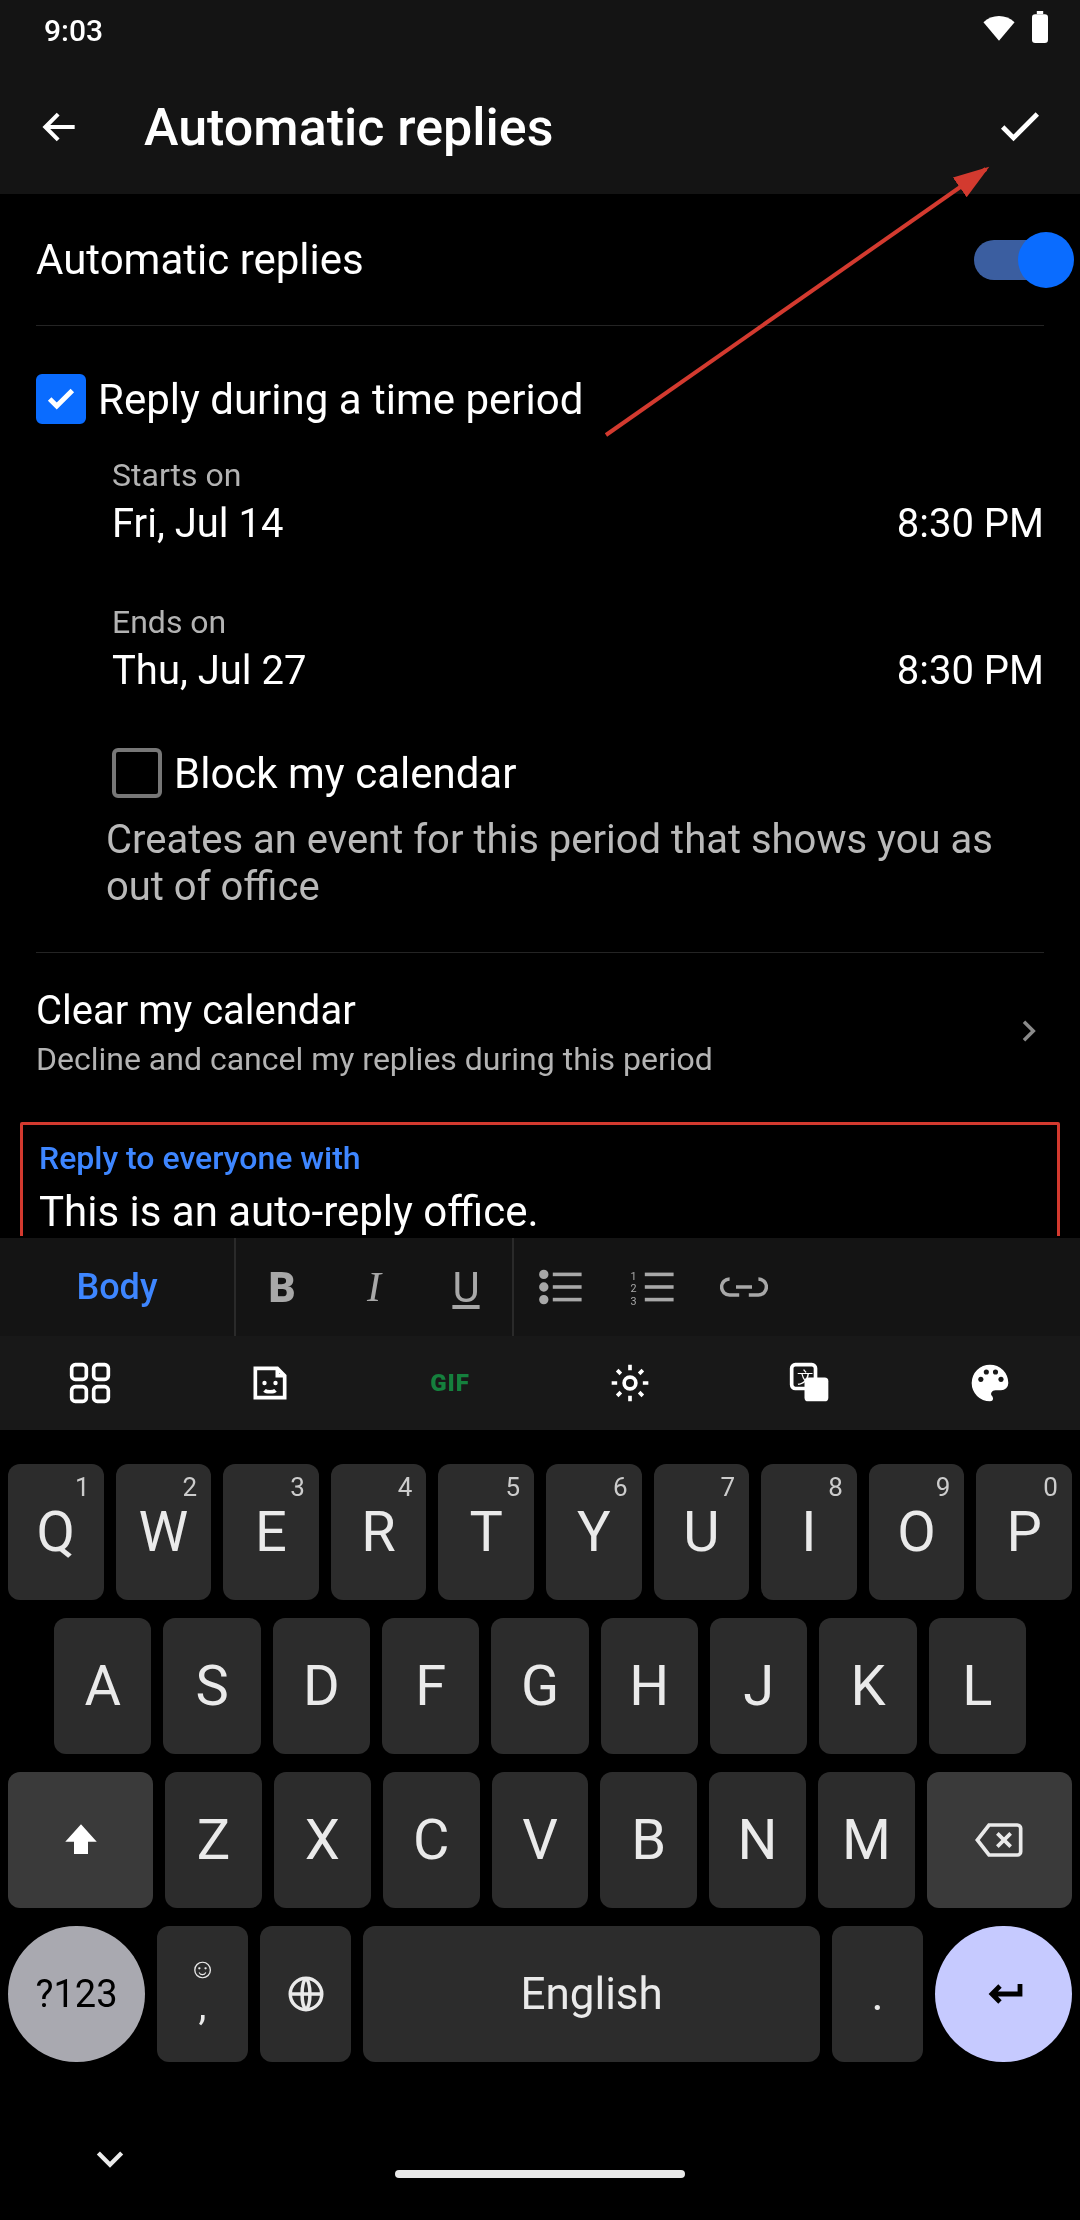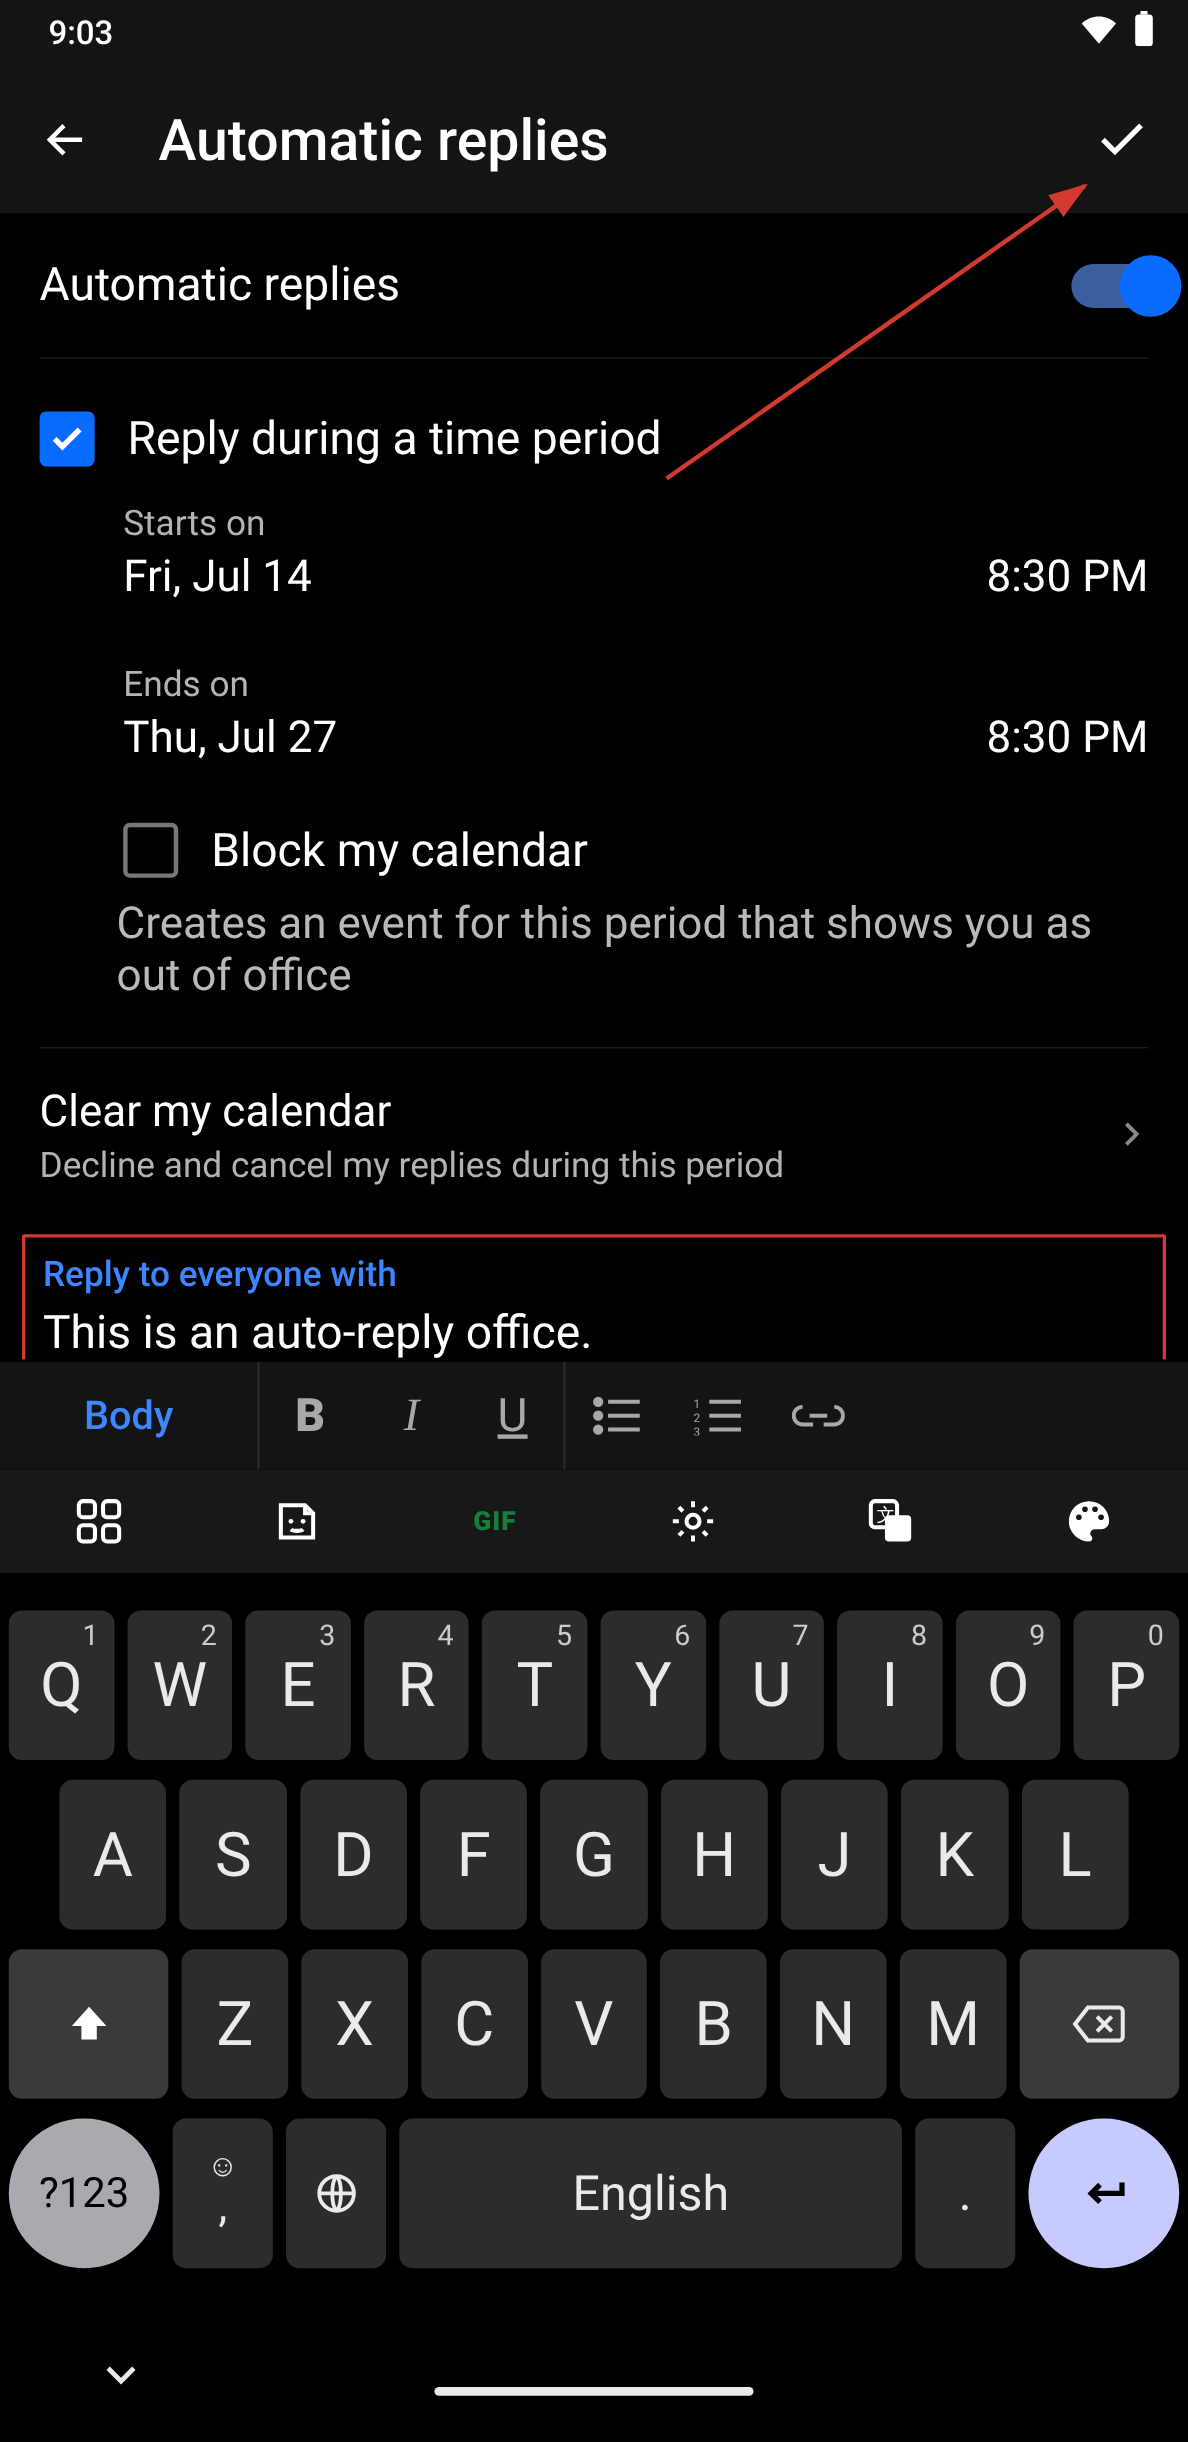--- a/index.html
+++ b/index.html
@@ -17,21 +17,21 @@
   .header .confirm { width: 64px; height: 64px; display:flex; align-items:center; justify-content:center; }
 
   
   .content { padding: 0 36px; background:#000; }
   .row-toggle { display:flex; align-items:center; justify-content:space-between; height: 132px; border-bottom: 1px solid #242424; }
   .row-toggle .label { font-size: 42px; }
   
   .switch { width: 90px; height: 40px; background:#3b5ea0; border-radius: 20px; position: relative; transform: translateX(20px); }
   .switch::after { content:""; position:absolute; right:-10px; top:-8px; width:56px; height:56px; background:#0a6cff; border-radius:50%; }
 
-  .chk-row { display:flex; align-items:center; gap:30px; margin-top:48px; }
+  .chk-row { display:flex; align-items:center; gap:12px; margin-top:48px; }
   .chk { width:50px; height:50px; border:4px solid #777; border-radius:6px; display:flex; align-items:center; justify-content:center; }
   .chk.checked { background:#0a6cff; border-color:#0a6cff; }
   .chk-label { font-size:42px; }
 
   .indent { padding-left: 76px; }
   .time-row { display:flex; justify-content:space-between; align-items:flex-end; margin-top:32px; }
   .time-row .small { color:#b3b3b3; font-size:32px; }
   .time-row .big { font-size:40px; margin-top:6px; }
   .time-row .time { font-size:40px; }
 

